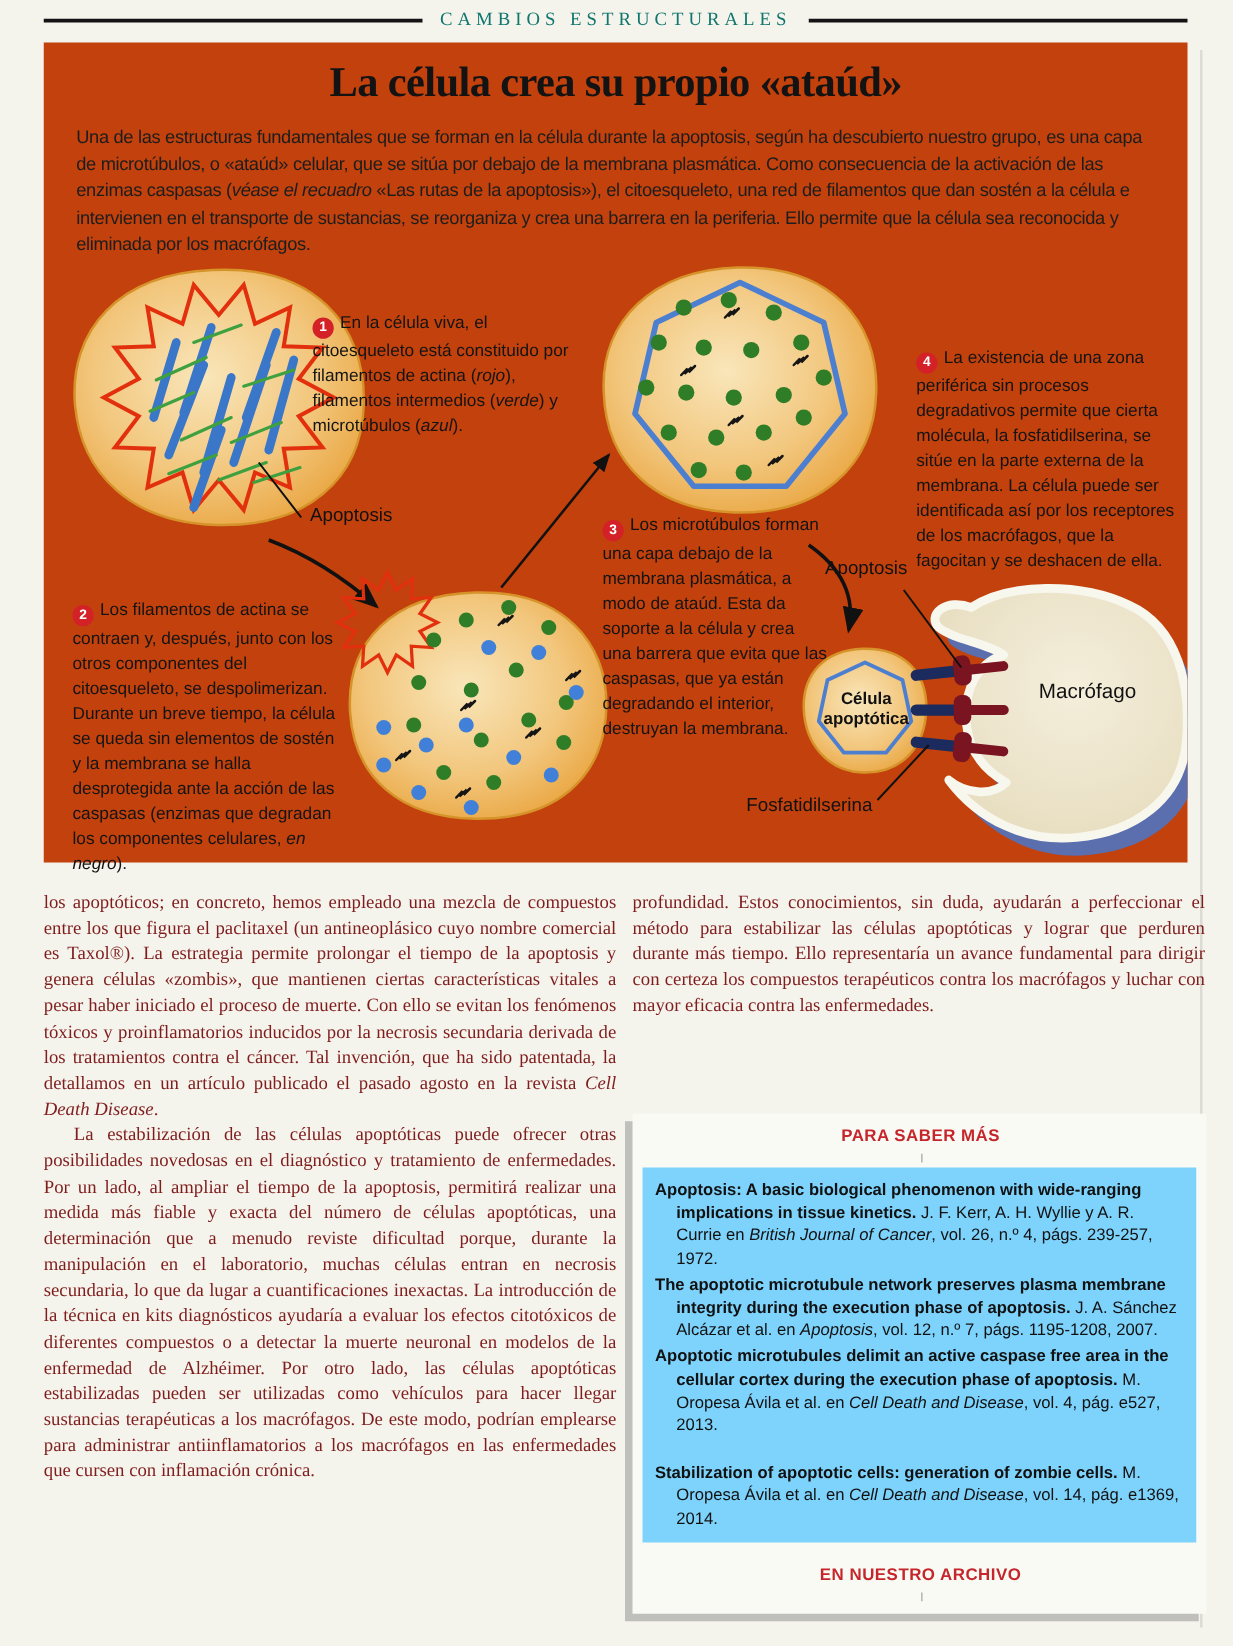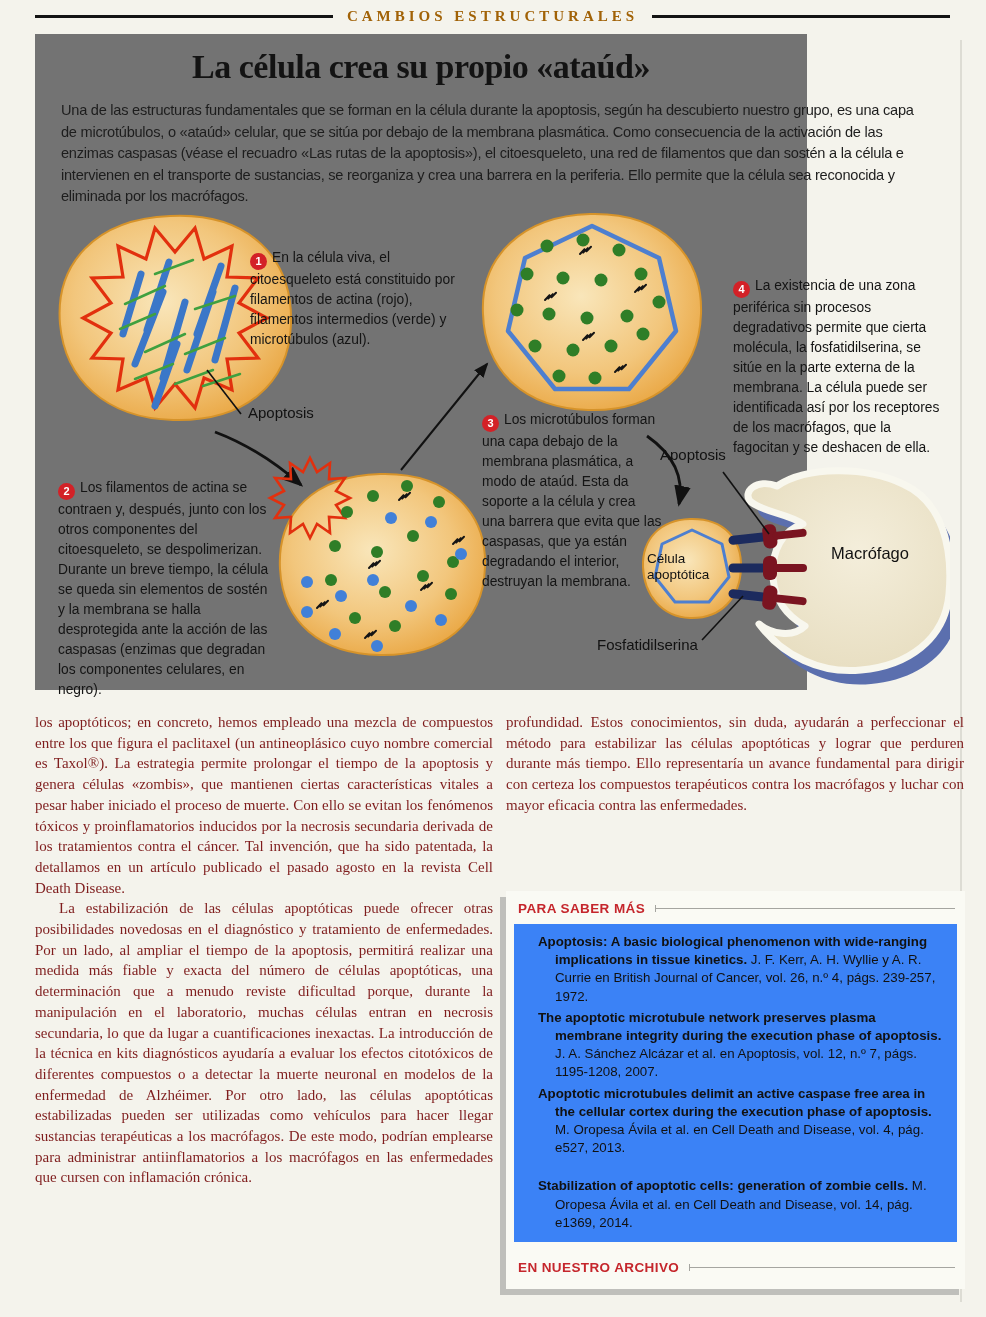--- a/index.html
+++ b/index.html
@@ -2,75 +2,75 @@
 <html lang="es"><head>
 <meta charset="utf-8">
 <style>
   html,body{margin:0;padding:0;}
   body{
     width:986px;height:1317px;position:relative;overflow:hidden;
     background:#f4f3ec;
     font-family:"Liberation Sans",sans-serif;
     color:#1a1a1a;
   }
-  .it{}
+  .it{font-style:italic}
   .bd{font-weight:bold}
 
   
   .kicker-row{position:absolute;left:35px;top:8px;width:915px;display:flex;align-items:center;gap:14px;}
   .kicker-rule{flex:1;height:3px;background:#131313;}
-  .kicker-text{font-family:"Liberation Serif",serif;font-weight:bold;font-size:15px;letter-spacing:4px;color:#a16207;white-space:nowrap;}
+  .kicker-text{font-family:"Liberation Serif",serif;font-weight:normal;font-size:15px;letter-spacing:4px;color:#0f766e;white-space:nowrap;}
 
   
   .panel{
-    position:absolute;left:35px;top:34px;width:772px;height:656px;
-    background:#737373;
+    position:absolute;left:35px;top:34px;width:915px;height:656px;
+    background:#c2410c;
   }
   .panel-title{
     position:absolute;left:0;top:14px;width:100%;text-align:center;
     font-family:"Liberation Serif",serif;font-weight:bold;font-size:34px;color:#131313;letter-spacing:-0.5px;
   }
   .panel-intro{
     position:absolute;left:26px;top:66px;width:868px;
     font-size:14.6px;line-height:21.6px;letter-spacing:-0.25px;color:#1d1d1d;
   }
   .diagram-svg{position:absolute;left:0;top:0;}
 
   .ann{position:absolute;font-size:13.8px;line-height:20px;color:#141414;}
   .badge{
     display:inline-flex;width:17px;height:17px;border-radius:50%;
     background:#d32127;color:#fff;font-size:11px;font-weight:bold;
     align-items:center;justify-content:center;margin-right:5px;vertical-align:-3px;
   }
   .dlabel{position:absolute;font-size:15px;color:#111;white-space:nowrap;}
-  .dlabel-center{white-space:normal;text-align:left;}
+  .dlabel-center{white-space:normal;text-align:center;font-weight:bold;}
 
   
   .col{
     position:absolute;top:712px;width:458px;
     font-family:"Liberation Serif",serif;font-size:15px;line-height:20.7px;
     text-align:justify;color:#7f1d1d;
   }
   .col p{margin:0;}
   .col p.indent{text-indent:24px;}
   .col-left{left:35px;}
   .col-right{left:506px;}
 
   
   .ref-card{
     position:absolute;left:506px;top:891px;width:459px;
     background:#fafaf4;
     box-shadow:-6px 6px 0 rgba(148,148,148,.55);
     padding-bottom:10px;
   }
-  .ref-head{display:flex;align-items:center;gap:10px;padding:10px 10px 4px 12px;}
+  .ref-head{display:flex;align-items:center;gap:10px;padding:10px 10px 4px 12px;flex-direction:column;}
   .ref-head-label{color:#c5262c;font-weight:bold;font-size:13.5px;letter-spacing:.4px;white-space:nowrap;}
   .ref-head-rule{flex:1;height:1px;background:#a5a5a0;position:relative;}
   .ref-head-rule::before{content:"";position:absolute;left:0;top:-3px;width:1px;height:7px;background:#a5a5a0;}
-  .ref-box{background:#3b82f6;margin:4px 8px 8px 8px;padding:9px 12px 10px 24px;}
+  .ref-box{background:#7dd3fc;margin:4px 8px 8px 8px;padding:9px 12px 10px 10px;}
   .ref-box p{
     margin:0 0 3px 0;font-size:13.3px;line-height:18.2px;color:#111;
     padding-left:17px;text-indent:-17px;
   }
   .ref-box p:last-child{margin-bottom:0;margin-top:20px;}
 
   .page-edge{position:absolute;right:24px;top:40px;width:2px;height:1262px;background:#dddcd4;}
 </style>
 </head>
 <body>

